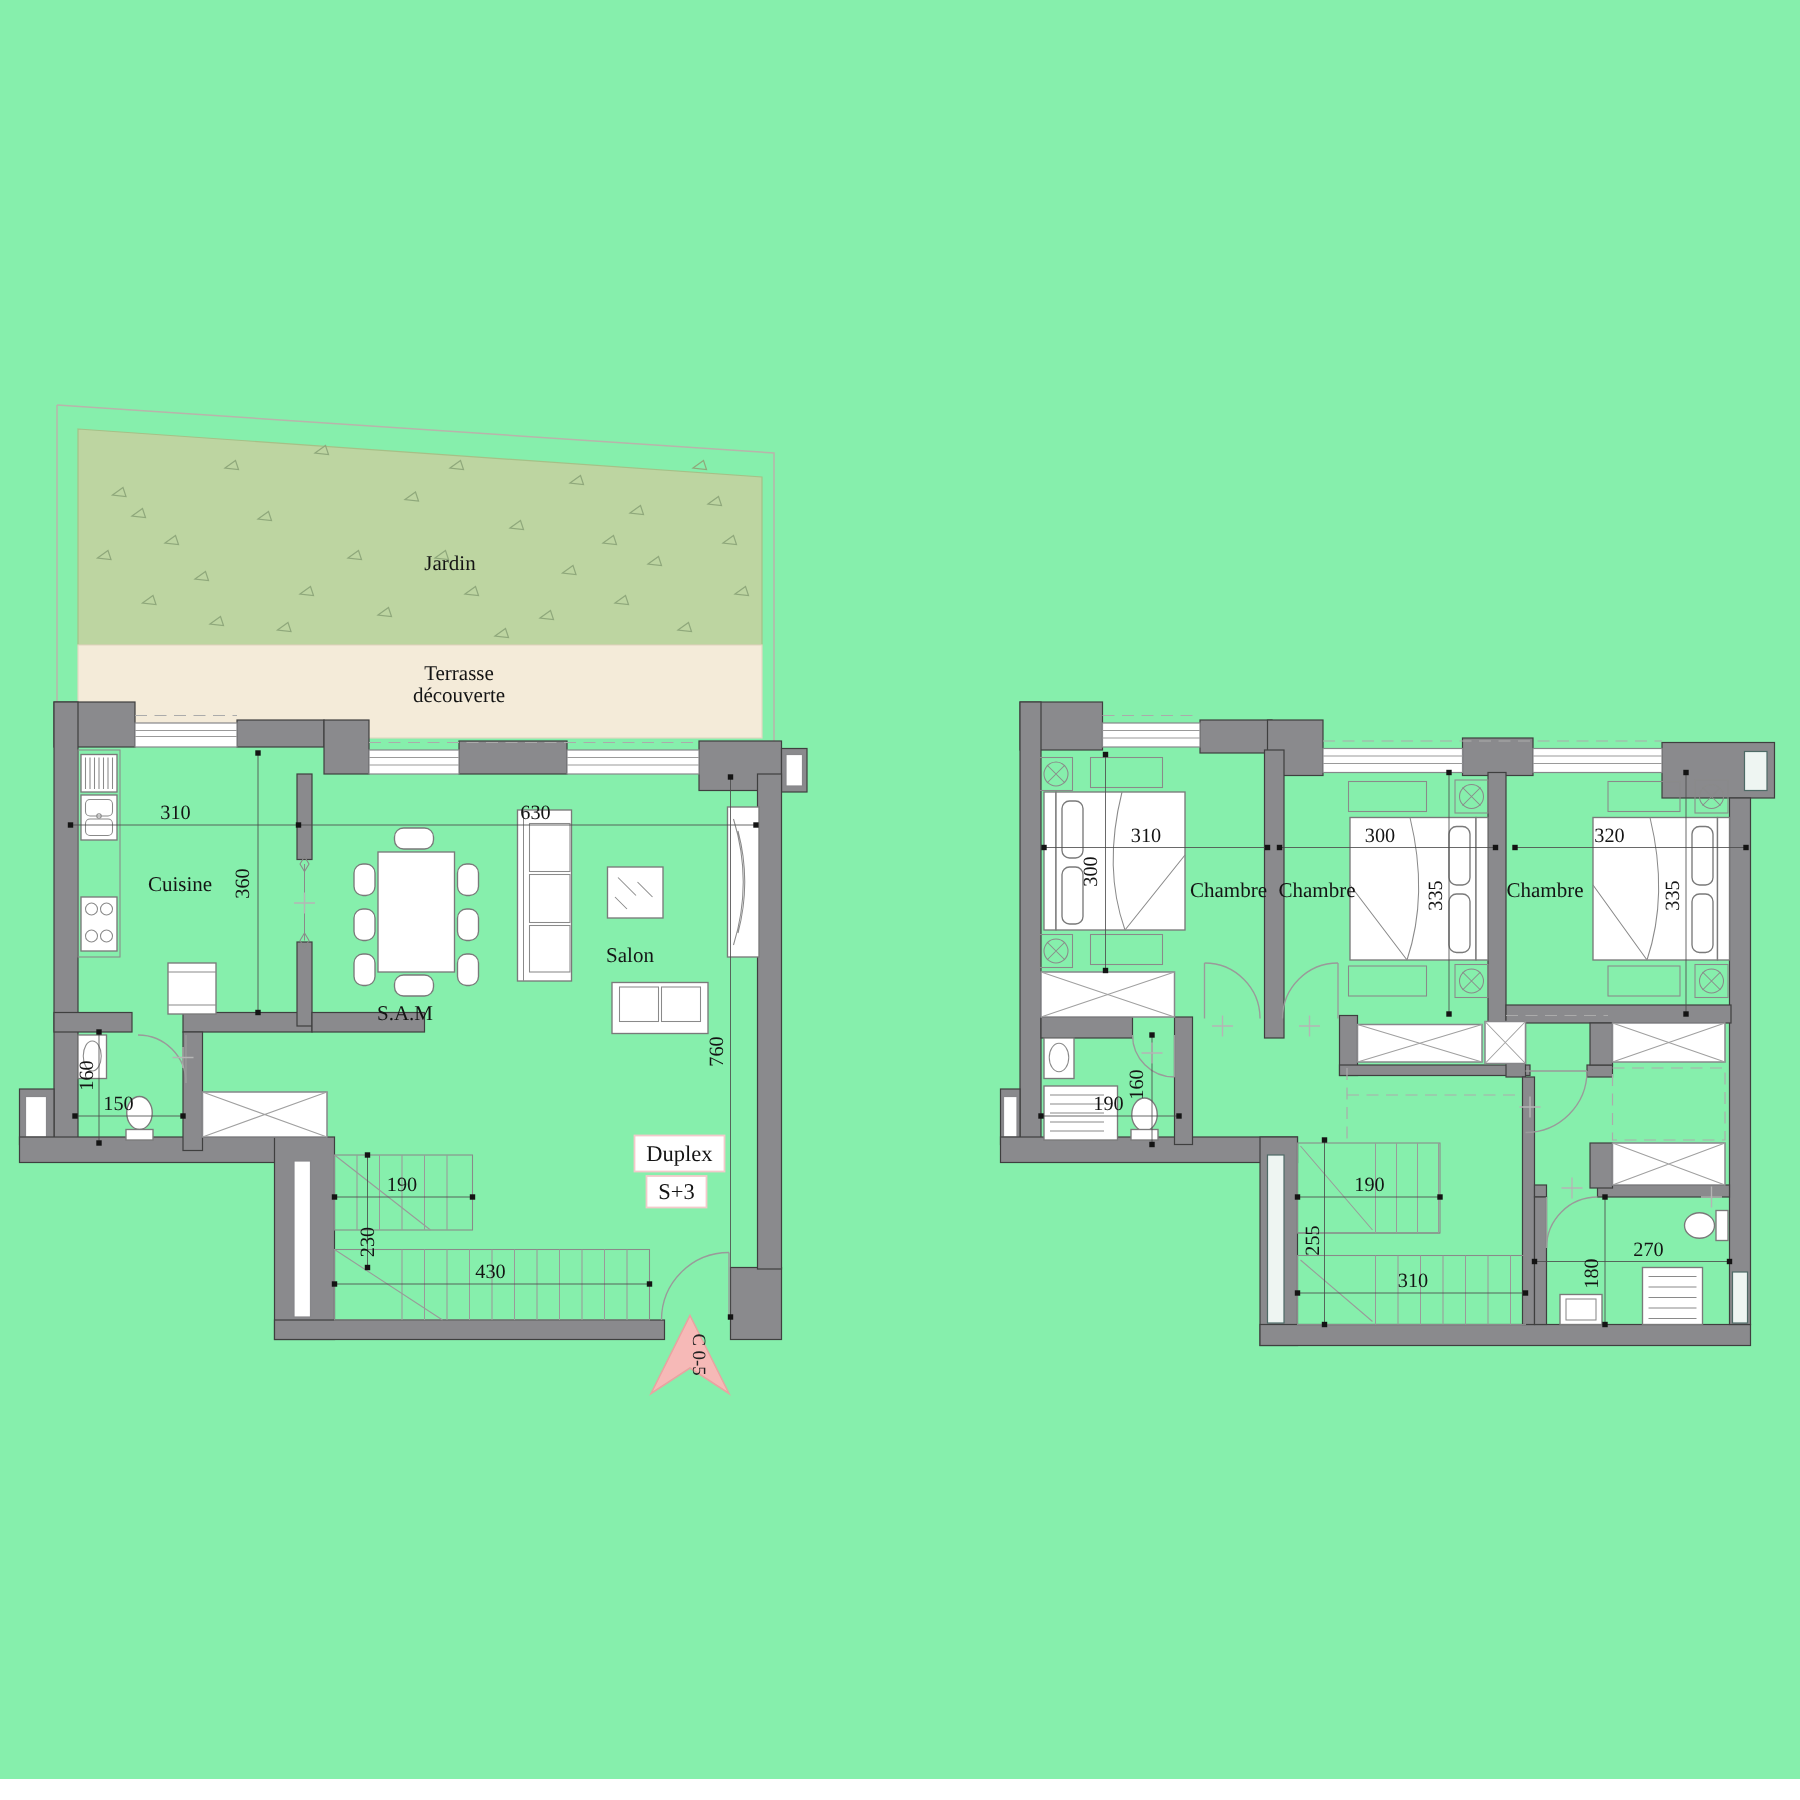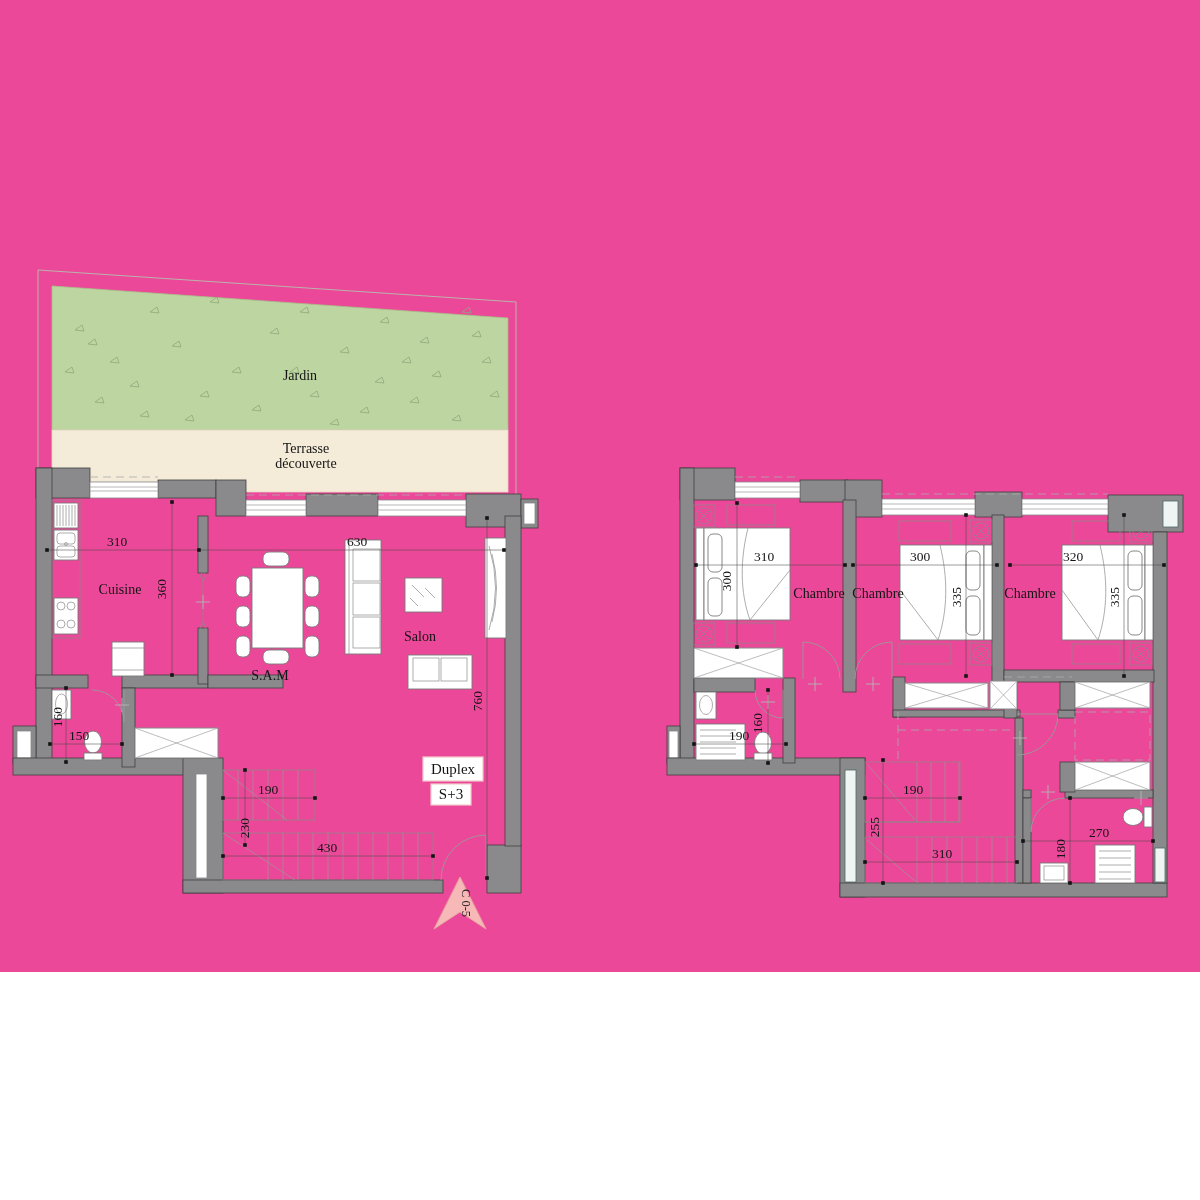--- a/index.html
+++ b/index.html
@@ -1,16 +1,16 @@
 <!DOCTYPE html>
 <html><head>
 <meta charset="utf-8">
 <style>
   html,body{margin:0;padding:0;background:#ffffff;}
-  #canvas{width:1200px;height:972px;position:relative;background:#ec4899;}
+  #canvas{width:1200px;height:1186px;position:relative;background:#86efac;}
   svg{display:block;}
   .wall{fill:#8a8a8d;stroke:#3f3f3f;stroke-width:.8;}
   .boundary{fill:none;stroke:#b9b4ab;stroke-width:1;}
   .garden{fill:#bdd5a1;stroke:#a6c087;stroke-width:.8;}
   .terrace{fill:#f4ebd9;stroke:#e3d8c2;stroke-width:.8;}
   .win{fill:#ffffff;stroke:#87878a;stroke-width:.8;}
   .winteal{fill:#eef5f2;stroke:#4e6a66;stroke-width:.8;}
   .winline{stroke:#9a9a9a;stroke-width:.7;fill:none;}
   .furn{fill:#ffffff;stroke:#7a7a7a;stroke-width:.9;}
   .furnthin{fill:none;stroke:#8a8a8a;stroke-width:.7;}

